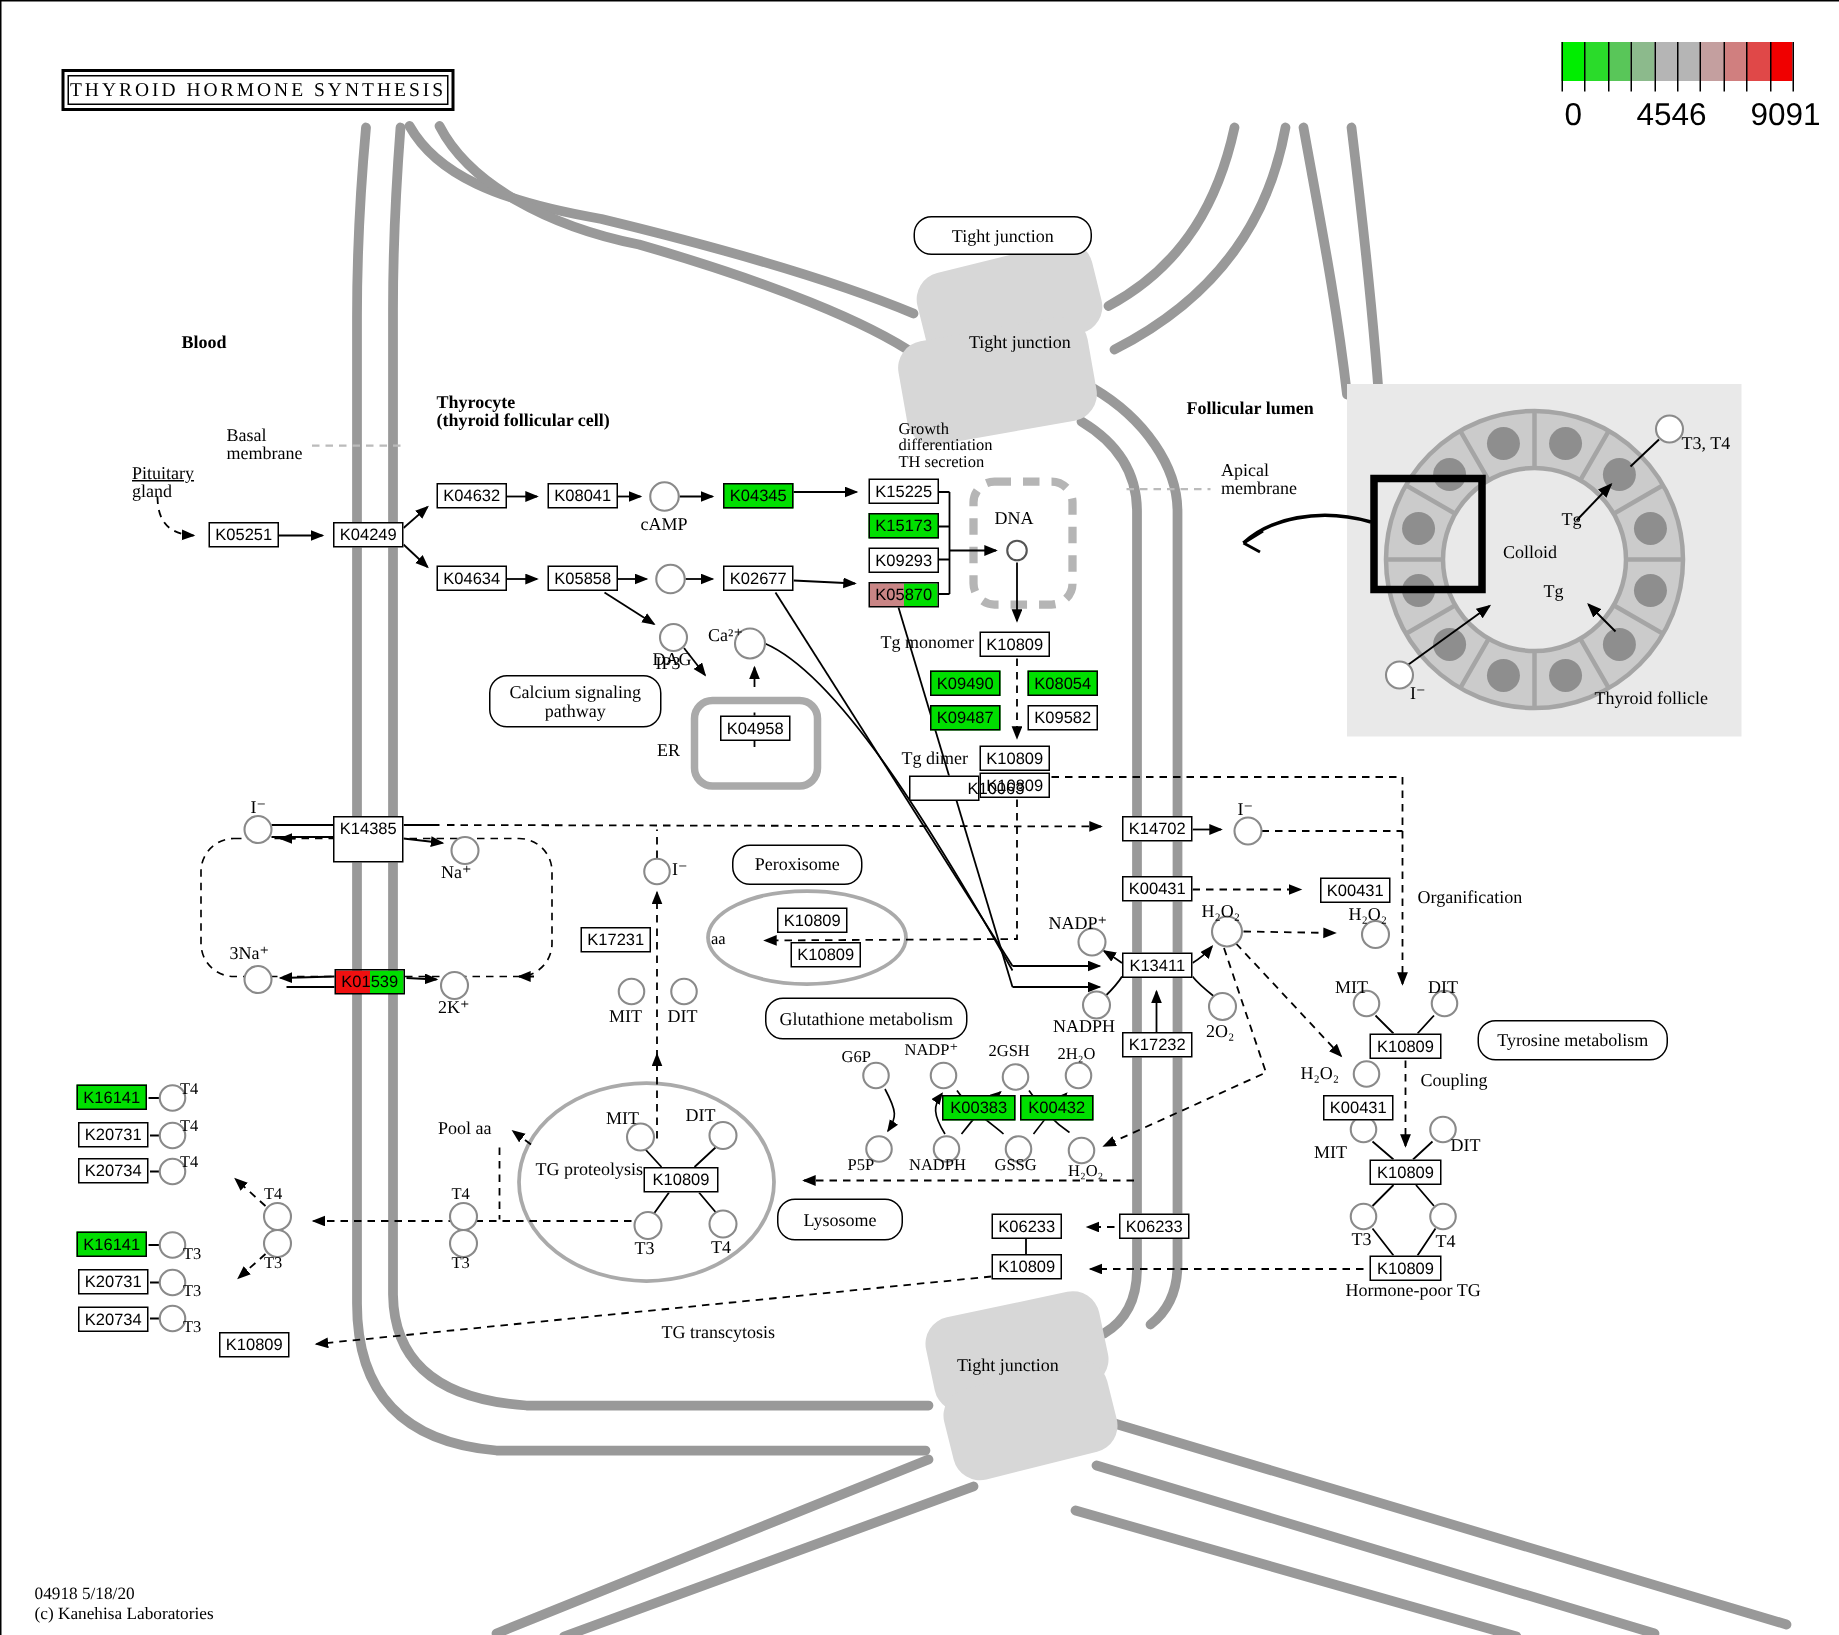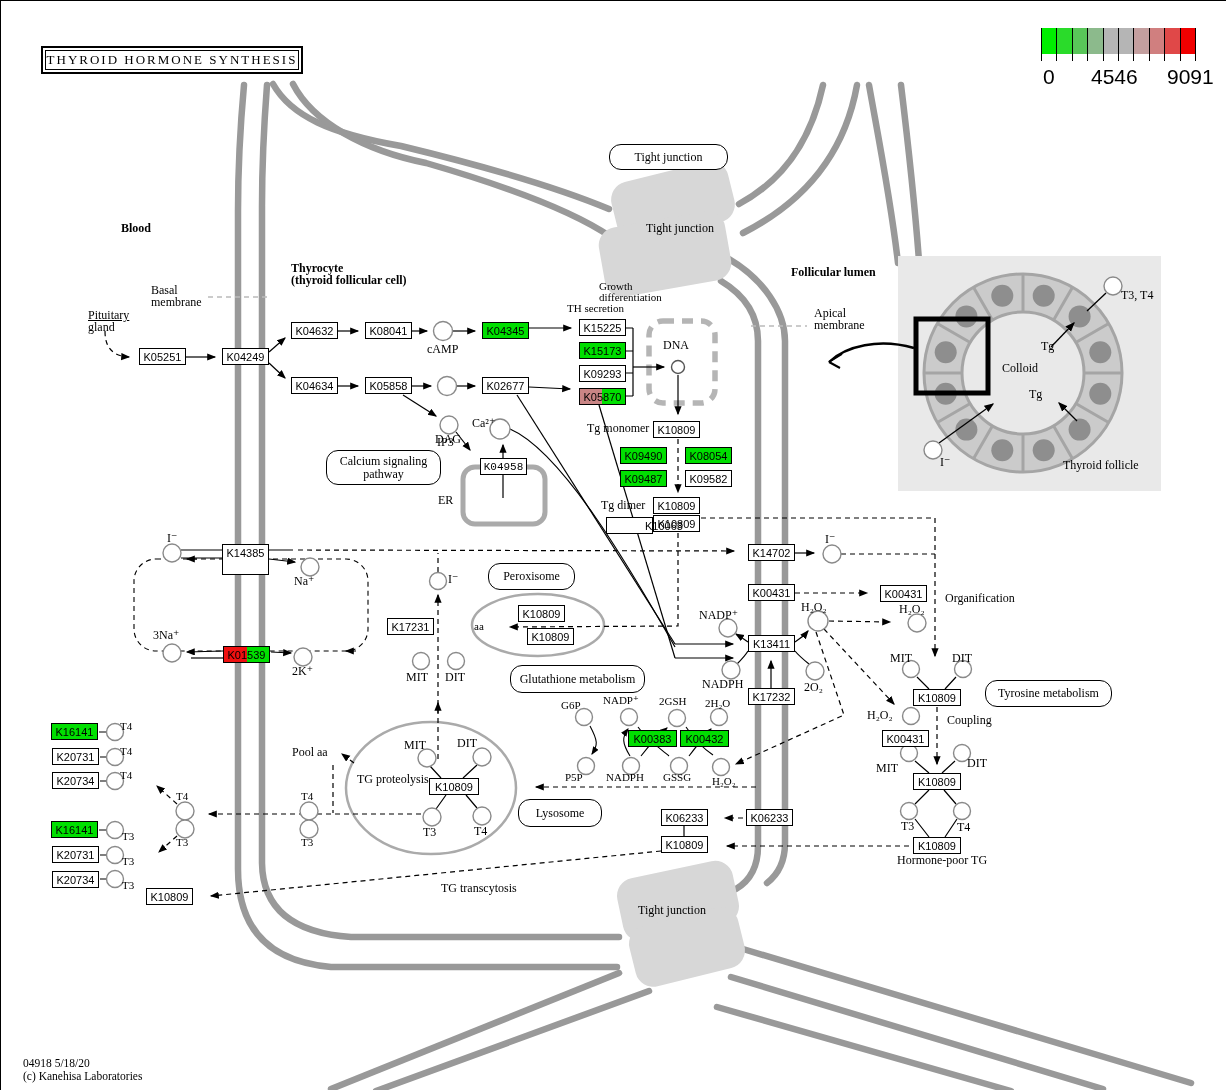--- a/index.html
+++ b/index.html
@@ -274,21 +274,21 @@
       <div class="ko" style="left: 290px; top: 321px; width: 47px; height: 17px;">K04632</div>
       <div class="ko" style="left: 364px; top: 321px; width: 47px; height: 17px;">K08041</div>
       <div class="ko" style="left: 481px; top: 321px; width: 47px; height: 17px; background: rgb(0, 223, 0);">K04345</div>
       <div class="ko" style="left: 578px; top: 318px; width: 47px; height: 17px;">K15225</div>
       <div class="ko" style="left: 578px; top: 341px; width: 47px; height: 17px; background: rgb(0, 223, 0);">K15173</div>
       <div class="ko" style="left: 578px; top: 364px; width: 47px; height: 17px;">K09293</div>
       <div class="ko" style="left: 578px; top: 387px; width: 47px; height: 17px; background: linear-gradient(90deg, rgb(201, 133, 133) 50%, rgb(0, 223, 0) 50%);">K05870</div>
       <div class="ko" style="left: 290px; top: 376px; width: 47px; height: 17px;">K04634</div>
       <div class="ko" style="left: 364px; top: 376px; width: 47px; height: 17px;">K05858</div>
       <div class="ko" style="left: 481px; top: 376px; width: 47px; height: 17px;">K02677</div>
-      <div class="ko" style="left: 479px; top: 457px; width: 47px; height: 17px; font-family: Liberation Mono, monospace;">K04958</div>
+      <div class="ko" style="left: 479px; top: 476px; width: 47px; height: 17px;">K04958</div>
       <div class="ko" style="left: 652px; top: 420px; width: 47px; height: 17px;">K10809</div>
       <div class="ko" style="left: 619px; top: 446px; width: 47px; height: 17px; background: rgb(0, 223, 0);">K09490</div>
       <div class="ko" style="left: 684px; top: 446px; width: 47px; height: 17px; background: rgb(0, 223, 0);">K08054</div>
       <div class="ko" style="left: 619px; top: 469px; width: 47px; height: 17px; background: rgb(0, 223, 0);">K09487</div>
       <div class="ko" style="left: 684px; top: 469px; width: 47px; height: 17px;">K09582</div>
       <div class="ko" style="left: 652px; top: 496px; width: 47px; height: 17px;">K10809</div>
       <div class="ko" style="left: 652px; top: 514px; width: 47px; height: 17px;">K10809</div>
       <div class="ko" style="left: 605px; top: 516px; width: 47px; height: 17px; padding-left: 38px;">K10063</div>
       <div class="ko" style="left: 221px; top: 543px; width: 47px; height: 31px;">K14385</div>
       <div class="ko" style="left: 222px; top: 645px; width: 47px; height: 17px; background: linear-gradient(90deg, rgb(240, 16, 16) 50%, rgb(0, 223, 0) 50%);">K01539</div>
@@ -345,21 +345,21 @@
       <span class="lbl b" style="left: 290px; top: 273px;">(thyroid follicular cell)</span>
       <span class="lbl b" style="left: 790px; top: 265px; text-align: right;">Follicular lumen</span>
       <span class="lbl" style="left: 150px; top: 283px;">Basal</span>
       <span class="lbl" style="left: 150px; top: 295px;">membrane</span>
       <span class="lbl" style="left: 87px; top: 308px; text-decoration: underline;">Pituitary</span>
       <span class="lbl" style="left: 87px; top: 320px;">gland</span>
       <span class="lbl" style="left: 813px; top: 306px;">Apical</span>
       <span class="lbl" style="left: 813px; top: 318px;">membrane</span>
       <span class="lbl" style="left: 598px; top: 279px; font-size: 11px;">Growth</span>
       <span class="lbl" style="left: 598px; top: 290px; font-size: 11px;">differentiation</span>
-      <span class="lbl" style="left: 566px; top: 301px; font-size: 11px; text-align: center;">TH secretion</span>
+      <span class="lbl" style="left: 598px; top: 301px; font-size: 11px; text-align: center;">TH secretion</span>
       <span class="lbl" style="left: 426px; top: 342px;">cAMP</span>
       <span class="lbl" style="left: 434px; top: 396px; margin-top: 36px;">DAG</span>
       <span class="lbl" style="left: 436px; top: 435px;">IP3</span>
       <span class="lbl" style="left: 471px; top: 416px;">Ca²⁺</span>
       <span class="lbl" style="left: 437px; top: 493px;">ER</span>
       <span class="lbl" style="left: 662px; top: 338px;">DNA</span>
       <span class="lbl" style="left: 586px; top: 421px;">Tg monomer</span>
       <span class="lbl" style="left: 600px; top: 498px;">Tg dimer</span>
       <span class="lbl" style="left: 473px; top: 619px; font-size: 11px;">aa</span>
       <span class="lbl" style="left: 166px; top: 531px;">I⁻</span>

